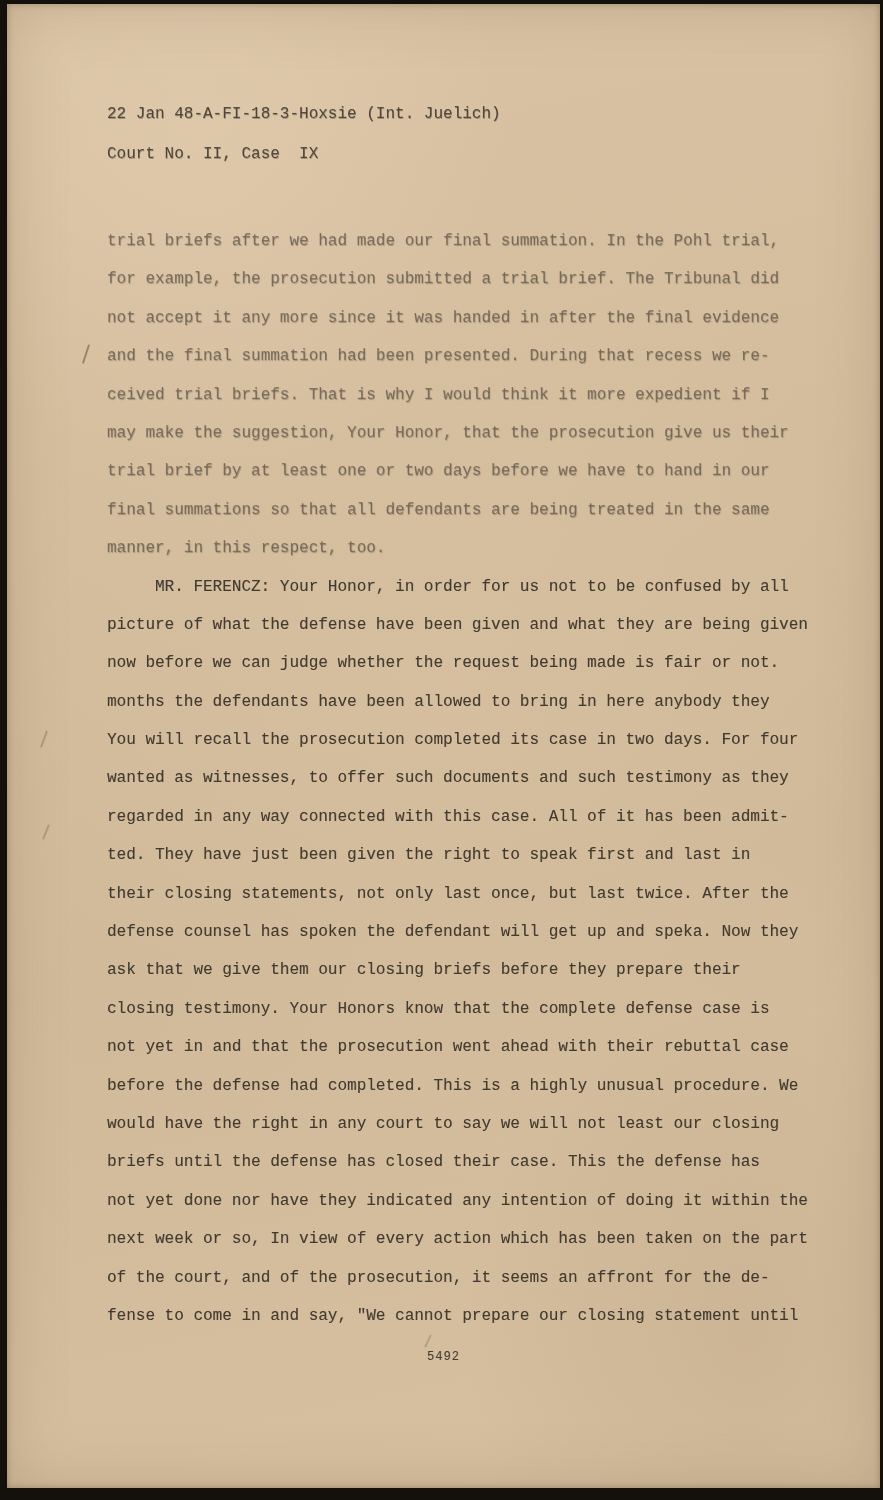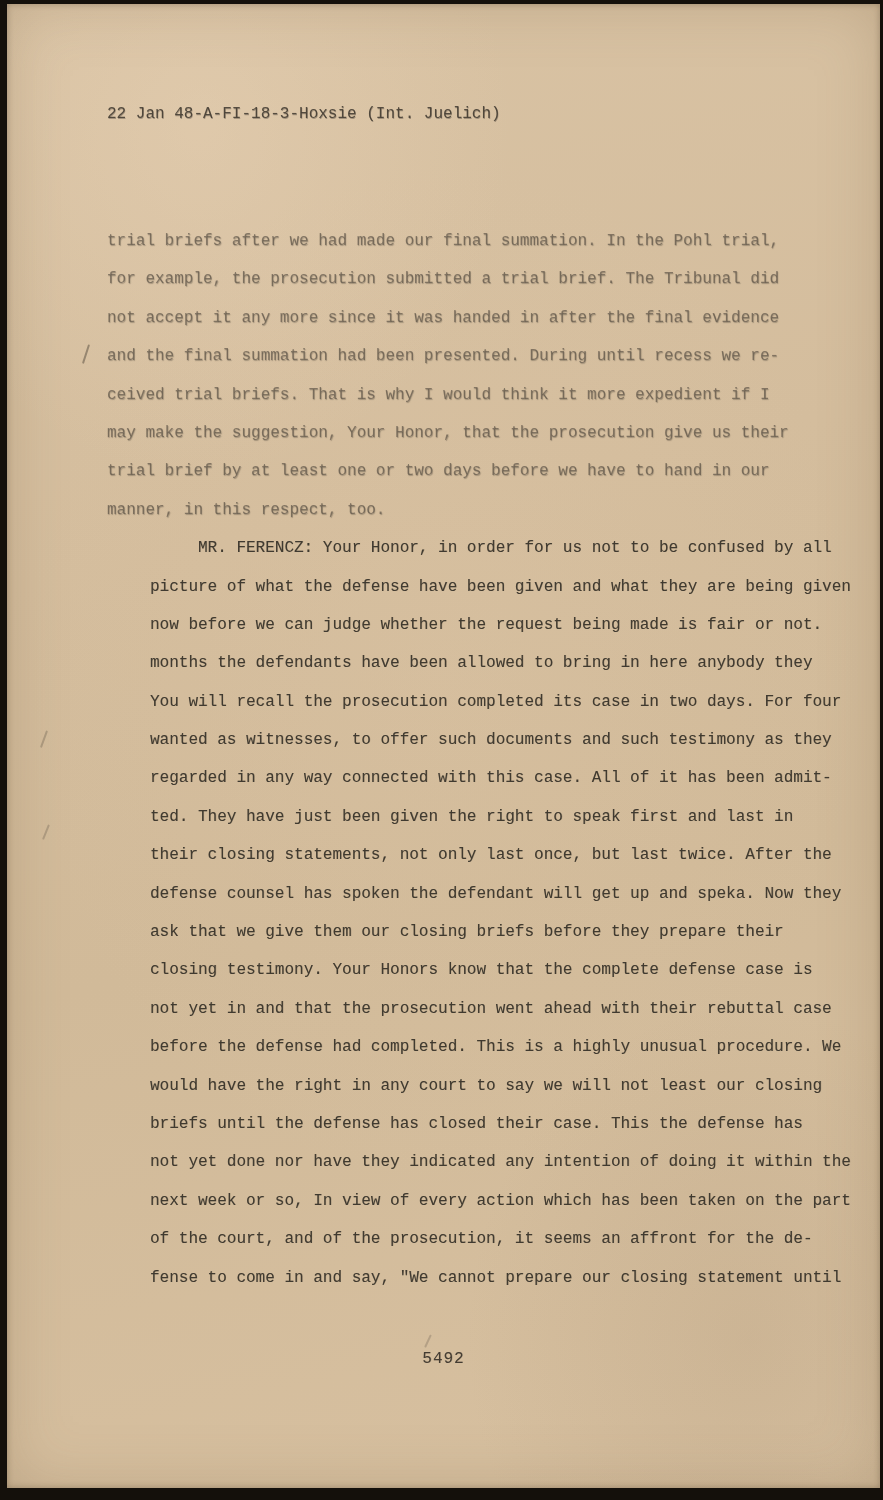--- a/index.html
+++ b/index.html
@@ -53,30 +53,29 @@
     font-family: Liberation Mono, monospace;
   }
   .para-faded .line {
     color: rgba(80,72,61,0.60);
     text-shadow: 0.6px 0.6px 1px rgba(80,72,61,0.40);
     filter: blur(0.35px);
   }
   .para-dark .line {
     color: rgba(50,45,38,0.88);
     text-shadow: 0.4px 0.4px 0.5px rgba(50,45,38,0.30);
-    margin-left: 43px;
   }
   .indent { padding-left: 48px; }
   .page-number {
     position: absolute;
     left: 0;
     right: 0;
     top: 1346px;
     text-align: center;
-    font-size: 16px;
+    font-size: 12px;
     color: rgba(50,45,38,0.85);
     text-shadow: 0.4px 0.4px 0.5px rgba(50,45,38,0.3);
     letter-spacing: 1px;
   }
   
   .mark {
     position: absolute;
     background: rgba(70,62,52,0.45);
     width: 1.5px;
     border-radius: 1px;
@@ -87,31 +86,33 @@
   .mark-4 { left: 420px; top: 1330px; height: 14px; transform: rotate(25deg); opacity:.5; }
 </style>
 </head>
 <body>
 
 <div class="scan">
   <div class="paper">
 
     <div class="header-block">
       <div class="line">22 Jan 48-A-FI-18-3-Hoxsie (Int. Juelich)</div>
+      <div class="line">Court No. II, Case  IX</div>
     </div>
 
     <div class="body-block">
       <div class="para-faded">
         <div class="line">trial briefs after we had made our final summation. In the Pohl trial,</div>
         <div class="line">for example, the prosecution submitted a trial brief. The Tribunal did</div>
         <div class="line">not accept it any more since it was handed in after the final evidence</div>
-        <div class="line">and the final summation had been presented. During until recess we re-</div>
+        <div class="line">and the final summation had been presented. During that recess we re-</div>
         <div class="line">ceived trial briefs. That is why I would think it more expedient if I</div>
         <div class="line">may make the suggestion, Your Honor, that the prosecution give us their</div>
         <div class="line">trial brief by at least one or two days before we have to hand in our</div>
+        <div class="line">final summations so that all defendants are being treated in the same</div>
         <div class="line">manner, in this respect, too.</div>
       </div>
       <div class="para-dark">
         <div class="line indent">MR. FERENCZ: Your Honor, in order for us not to be confused by all</div>
         <div class="line">picture of what the defense have been given and what they are being given</div>
         <div class="line">now before we can judge whether the request being made is fair or not.</div>
         <div class="line">months the defendants have been allowed to bring in here anybody they</div>
         <div class="line">You will recall the prosecution completed its case in two days. For four</div>
         <div class="line">wanted as witnesses, to offer such documents and such testimony as they</div>
         <div class="line">regarded in any way connected with this case. All of it has been admit-</div>

